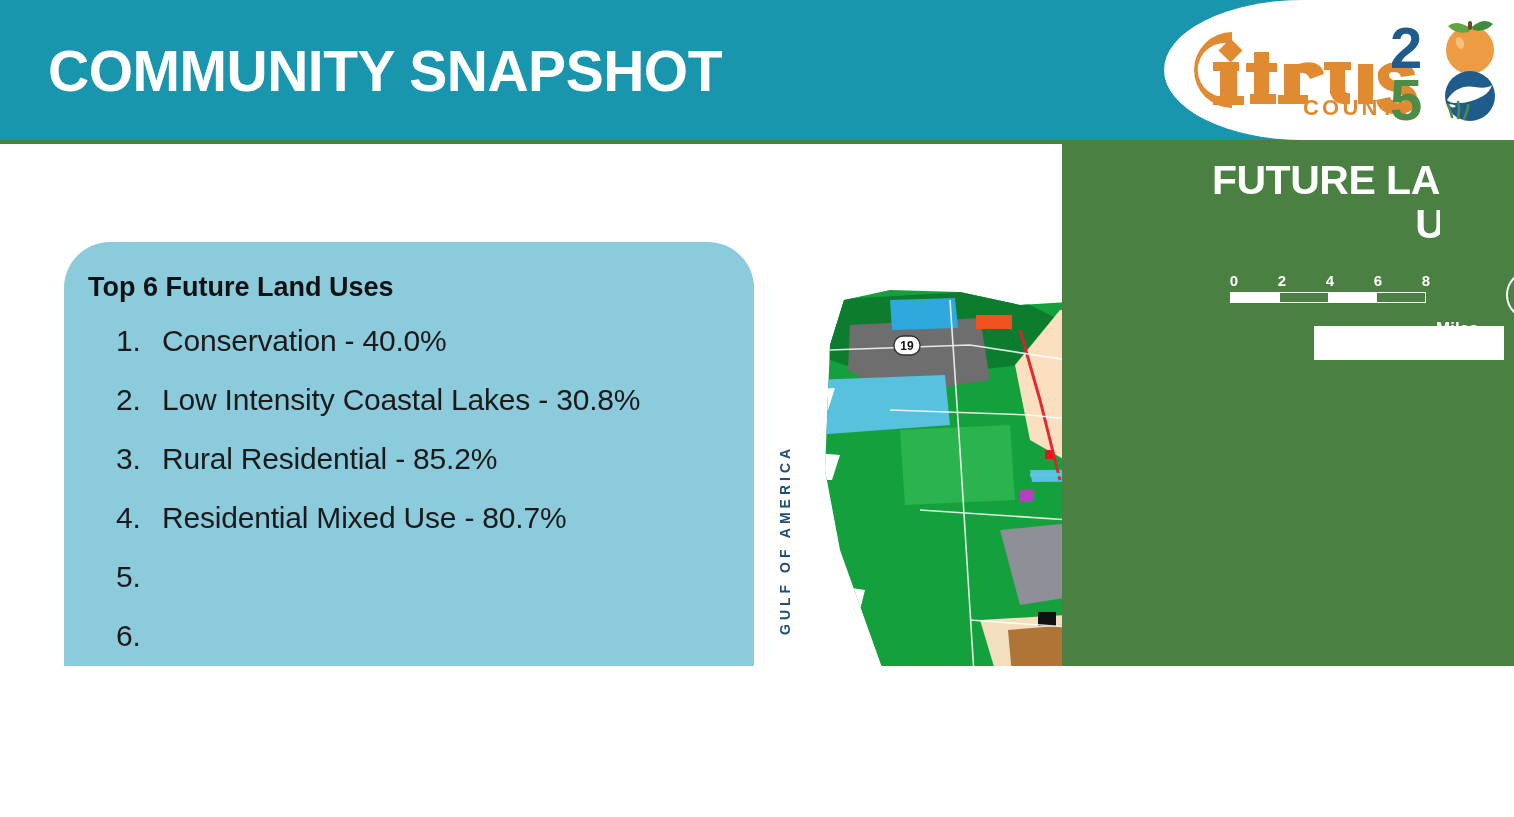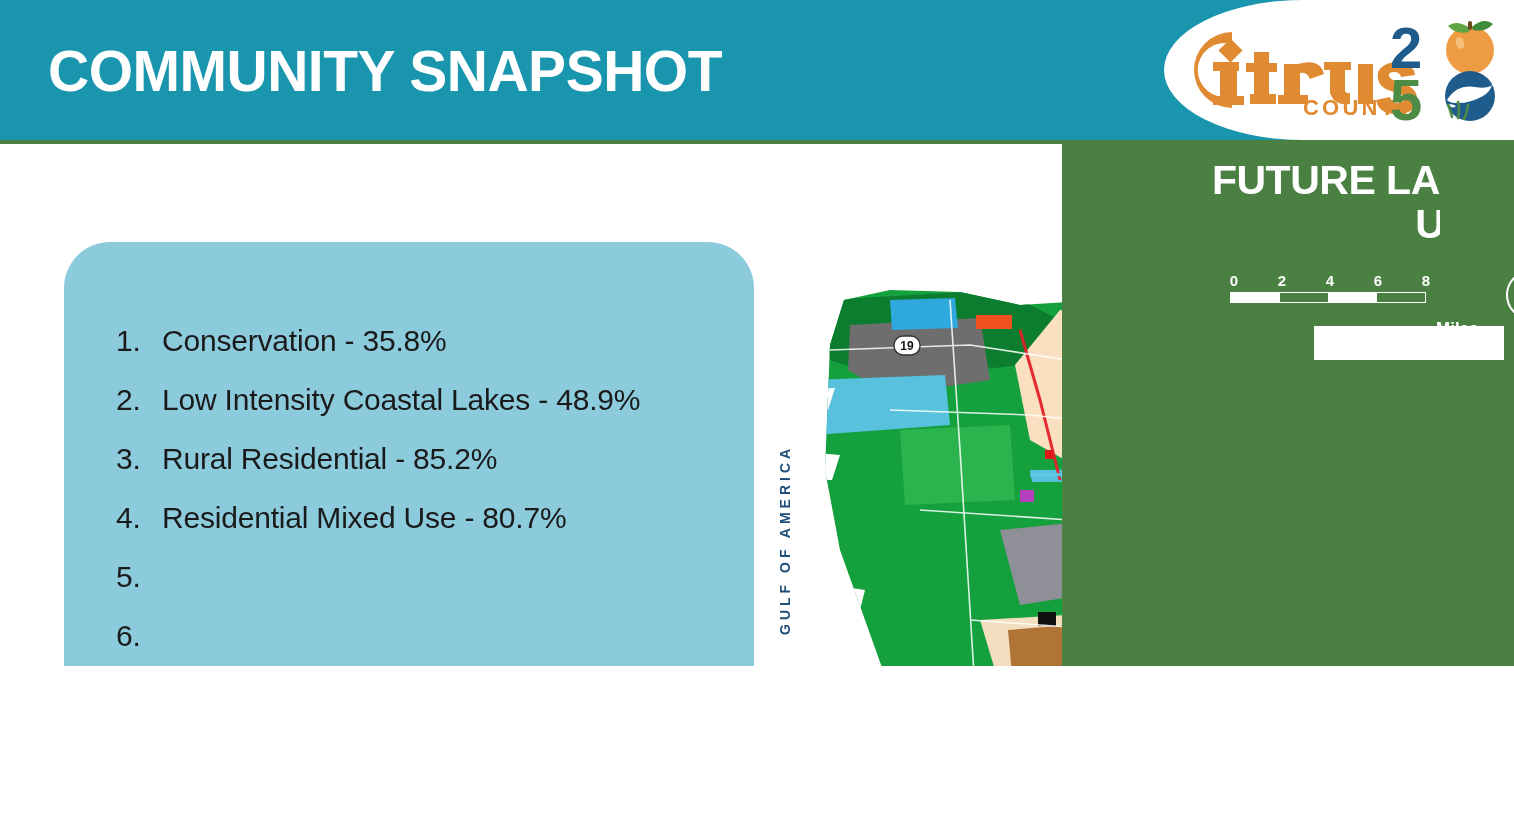--- a/index.html
+++ b/index.html
@@ -113,28 +113,29 @@
         <g stroke="#4E8B45" stroke-width="2.6" fill="none" stroke-linecap="round">
           <path d="M70 100 q2 -10 0 -16"></path>
           <path d="M76 101 q4 -9 4 -14"></path>
           <path d="M64 99 q-2 -8 -4 -12"></path>
         </g>
       </g>
     </svg>
   </div>
 
   <div class="card">
+    <div class="card-title">Top 6 Future Land Uses</div>
     <ol class="list">
       <li class="list-item">
         <span class="list-num">1.</span>
-        <span class="list-text">Conservation - 35.8%</span>
+        <span class="list-text">Conservation - 40.0%</span>
       </li>
       <li class="list-item">
         <span class="list-num">2.</span>
-        <span class="list-text">Low Intensity Coastal Lakes - 48.9%</span>
+        <span class="list-text">Low Intensity Coastal Lakes - 30.8%</span>
       </li>
       <li class="list-item">
         <span class="list-num">3.</span>
         <span class="list-text">Rural Residential - 85.2%</span>
       </li>
       <li class="list-item">
         <span class="list-num">4.</span>
         <span class="list-text">Residential Mixed Use - 80.7%</span>
       </li>
       <li class="list-item">

